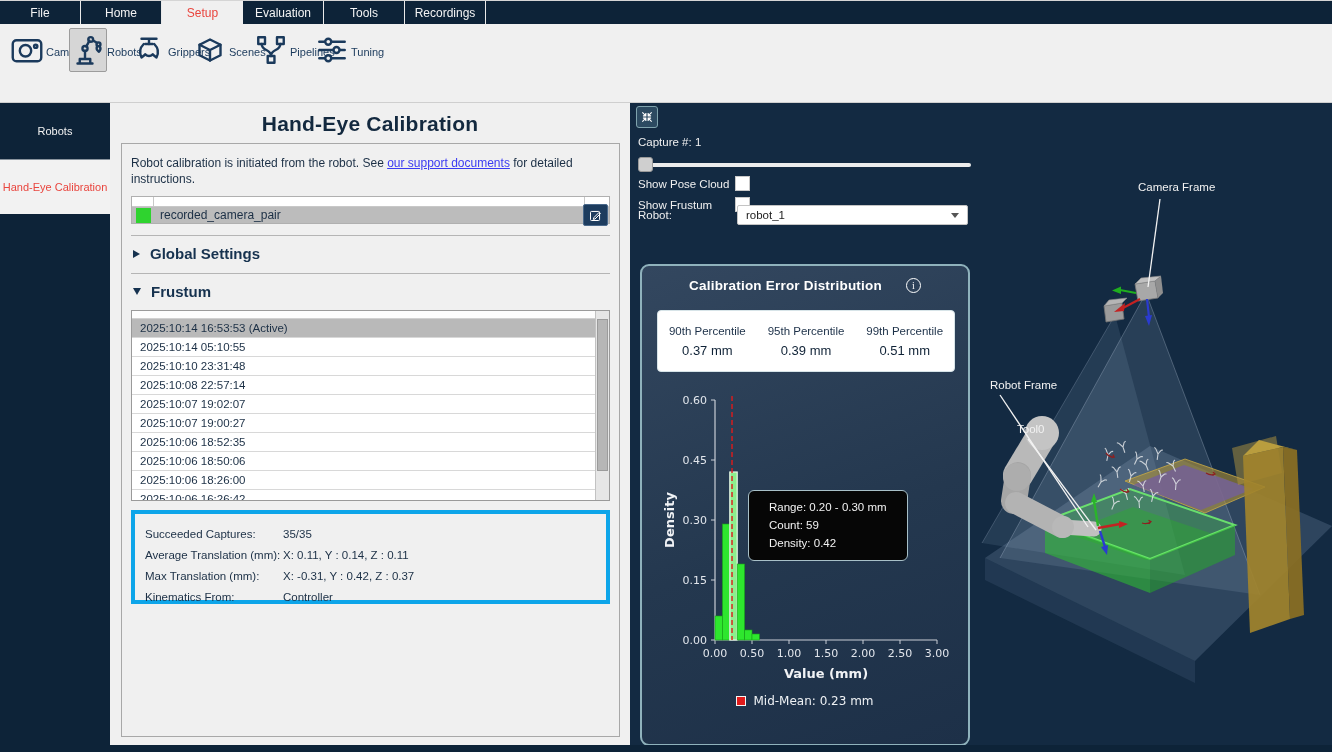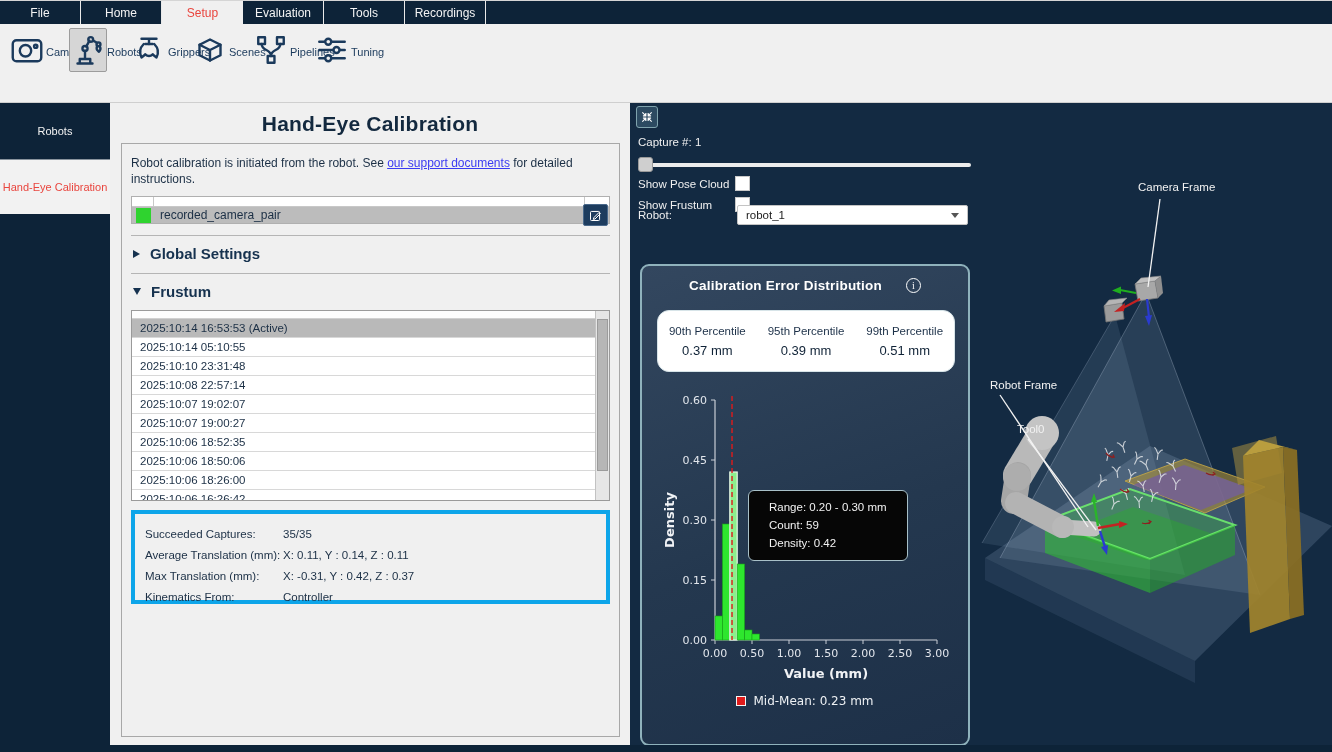--- a/index.html
+++ b/index.html
@@ -81,21 +81,21 @@
   .robot-row .chk-label{width:99px}
   .dropdown{width:231px;height:20px;background:#fff;border:1px solid #c4c4c4;border-radius:2px;display:flex;align-items:center;padding:0 8px;font-size:11.5px;color:#222;cursor:pointer}
   .dropdown span:first-child{flex:1}
   .dd-caret{width:0;height:0;border-top:5px solid #555;border-left:4px solid transparent;border-right:4px solid transparent}
 
   
   .chart-card{position:absolute;left:10px;top:161px;width:330px;height:482px;border:2px solid #8fb2bc;border-radius:9px;background:linear-gradient(160deg,#33475f 0%,#24384f 55%,#1d3048 100%)}
   .chart-title-row{position:absolute;top:12px;width:100%;display:flex;align-items:center;justify-content:center;gap:24px}
   .chart-title{font-size:13.5px;font-weight:bold;color:#fff;letter-spacing:.2px}
   .info-icon{width:15px;height:15px;border:1.4px solid #fff;border-radius:50%;color:#fff;font-size:10px;display:flex;align-items:center;justify-content:center;cursor:pointer;font-family:"Liberation Serif",serif}
-  .pct-card{position:absolute;left:15px;top:44px;width:298px;height:62px;background:#fff;border-radius:12px;border:1px solid #d7e4e8;display:flex;align-items:center}
+  .pct-card{position:absolute;left:15px;top:44px;width:298px;height:62px;background:#fff;border-radius:4px;border:1px solid #d7e4e8;display:flex;align-items:center}
   .pct-col{flex:1;text-align:center}
   .pct-label{font-size:11.5px;color:#1c3048;margin-bottom:6px}
   .pct-value{font-size:13px;font-weight:normal;color:#0f2236}
   #chartSvg{position:absolute;left:0;top:0;width:330px;height:482px;pointer-events:none}
   #chartSvg .tick{fill:#e2e6ec;font-size:11px;font-family:"DejaVu Sans",sans-serif}
   #chartSvg .axis-label{fill:#f0f2f5;font-size:13px;font-weight:bold;font-family:"DejaVu Sans",sans-serif}
   .tooltip{position:absolute;left:106px;top:224px;background:#060606;border:1px solid #a8c0c8;border-radius:6px;padding:8px 20px;font-size:11.5px;color:#f2f2f2;line-height:1.55;white-space:nowrap;z-index:3}
   .legend{position:absolute;top:428px;width:100%;display:flex;align-items:center;justify-content:center;gap:7px;font-size:12px;color:#eef1f4;font-family:"DejaVu Sans",sans-serif}
   .legend-sq{width:10px;height:10px;background:#e01b1b;border:1px solid #f5f5f5}
 

